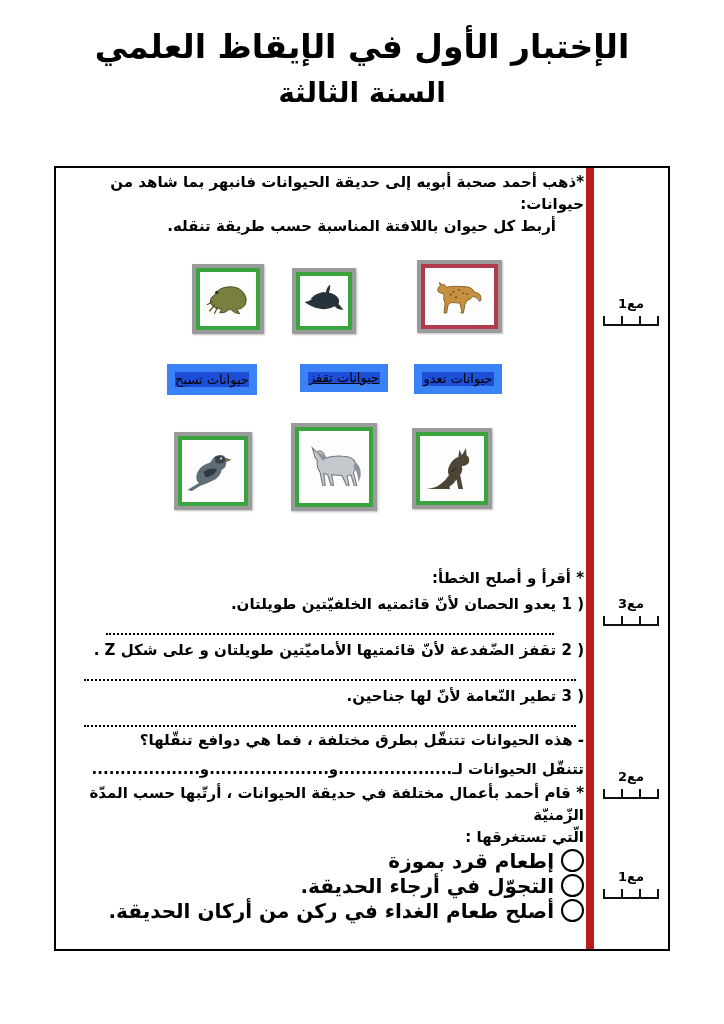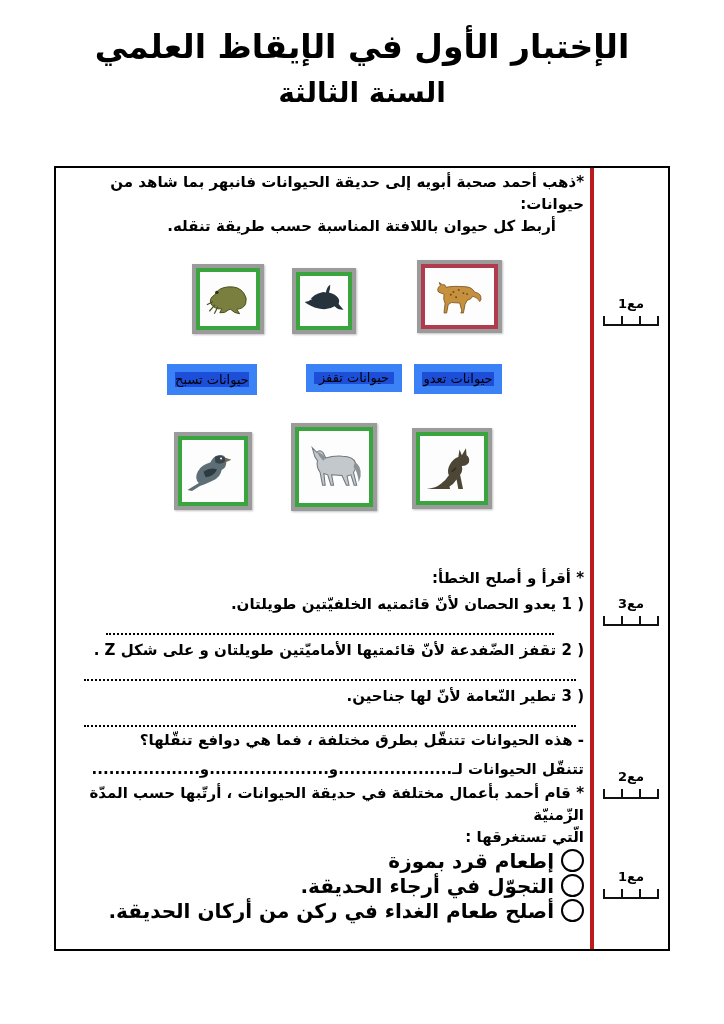--- a/index.html
+++ b/index.html
@@ -9,21 +9,21 @@
   }
   .page{position:absolute;inset:0;}
 
   
   .title-block{position:absolute;top:22px;left:0;width:724px;text-align:center;direction:rtl;}
   .title-line1{font-size:33px;font-weight:bold;line-height:50px;letter-spacing:-1px;}
   .title-line2{font-size:28px;font-weight:bold;line-height:42px;}
 
   
   .sheet{position:absolute;left:54px;top:166px;width:612px;height:781px;border:2px solid #000;background:#fff;}
-  .marks-col{position:absolute;top:0;right:0;width:74px;height:100%;border-left:4px solid #b91c1c;}
+  .marks-col{position:absolute;top:0;right:0;width:74px;height:100%;border-left:8px solid #b91c1c;}
   .mark{position:absolute;right:6px;width:62px;text-align:center;}
   .mark:nth-of-type(1){top:128px;}
   .mark:nth-of-type(2){top:428px;}
   .mark:nth-of-type(3){top:601px;}
   .mark:nth-of-type(4){top:701px;}
   .mark-label{font-size:13px;font-weight:bold;direction:rtl;display:block;line-height:16px;}
   .ruler{margin:2px auto 0;width:56px;height:10px;border-bottom:2px solid #111;display:flex;justify-content:space-between;}
   .ruler i{display:block;width:2px;height:8px;background:#111;align-self:flex-end;}
 
   
@@ -40,21 +40,21 @@
   .img-inner svg{width:92%;height:92%;}
   .frame-frog   {left:116px;top:24px; width:72px;height:70px;}
   .frame-dolphin{left:216px;top:28px; width:64px;height:66px;}
   .frame-cheetah{left:341px;top:20px; width:85px;height:73px;}
   .frame-pigeon {left:98px; top:192px;width:78px;height:78px;}
   .frame-horse  {left:215px;top:183px;width:86px;height:88px;}
   .frame-kangaroo{left:336px;top:188px;width:80px;height:81px;}
   .sign{position:absolute;border:8px solid #3b82f6;background:#1d4ed8;font-weight:normal;font-size:13px;
         display:flex;align-items:center;justify-content:center;box-sizing:border-box;direction:rtl;}
   .sign-swim{left:91px; top:124px;width:90px;height:31px;}
-  .sign-jump{left:230px;top:124px;width:96px;height:28px;}
+  .sign-jump{left:224px;top:124px;width:88px;height:28px;text-decoration:underline;}
   .sign-run {left:338px;top:124px;width:88px;height:30px;}
 
   
   .ex2-heading{margin-top:47px !important;}
   .fix-item{margin-top:4px !important;}
   .fix-item .num{display:inline-block;direction:ltr;unicode-bidi:isolate;}
   .dotline{border-bottom:2.5px dotted #000;height:9px;width:97%;margin:9px auto 2px;}
   .dotline.short{width:88%;}
 
   

